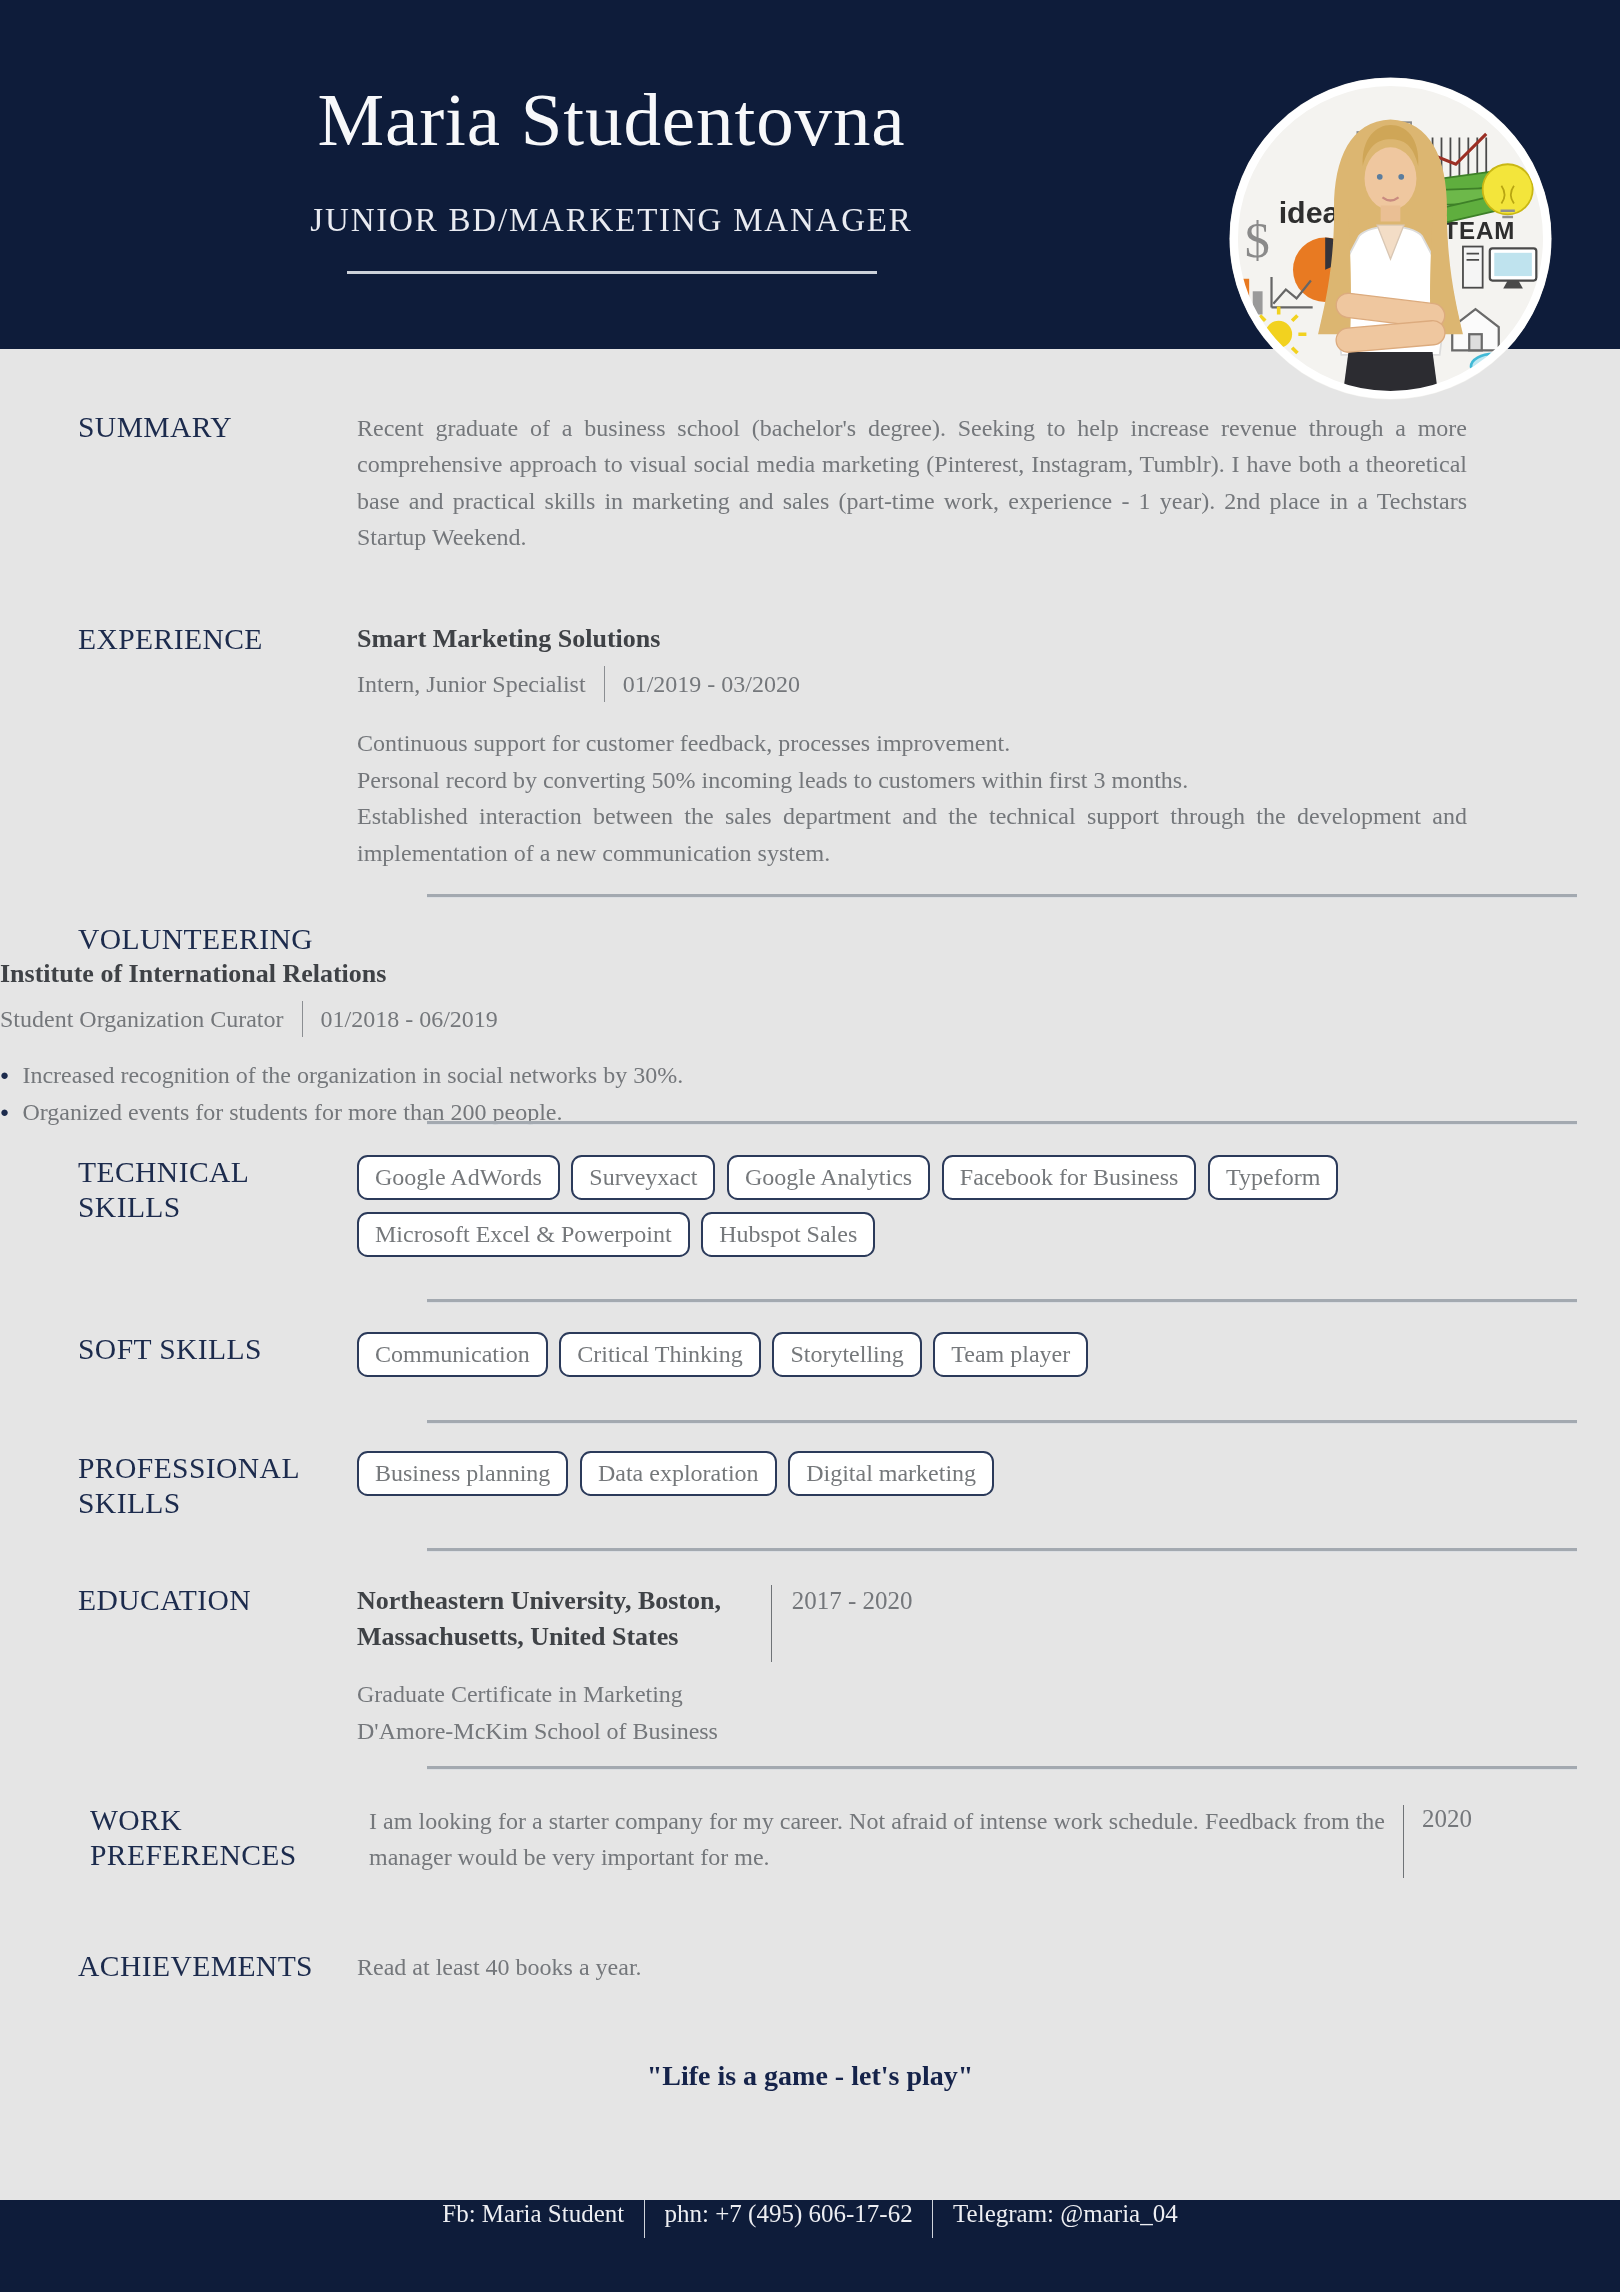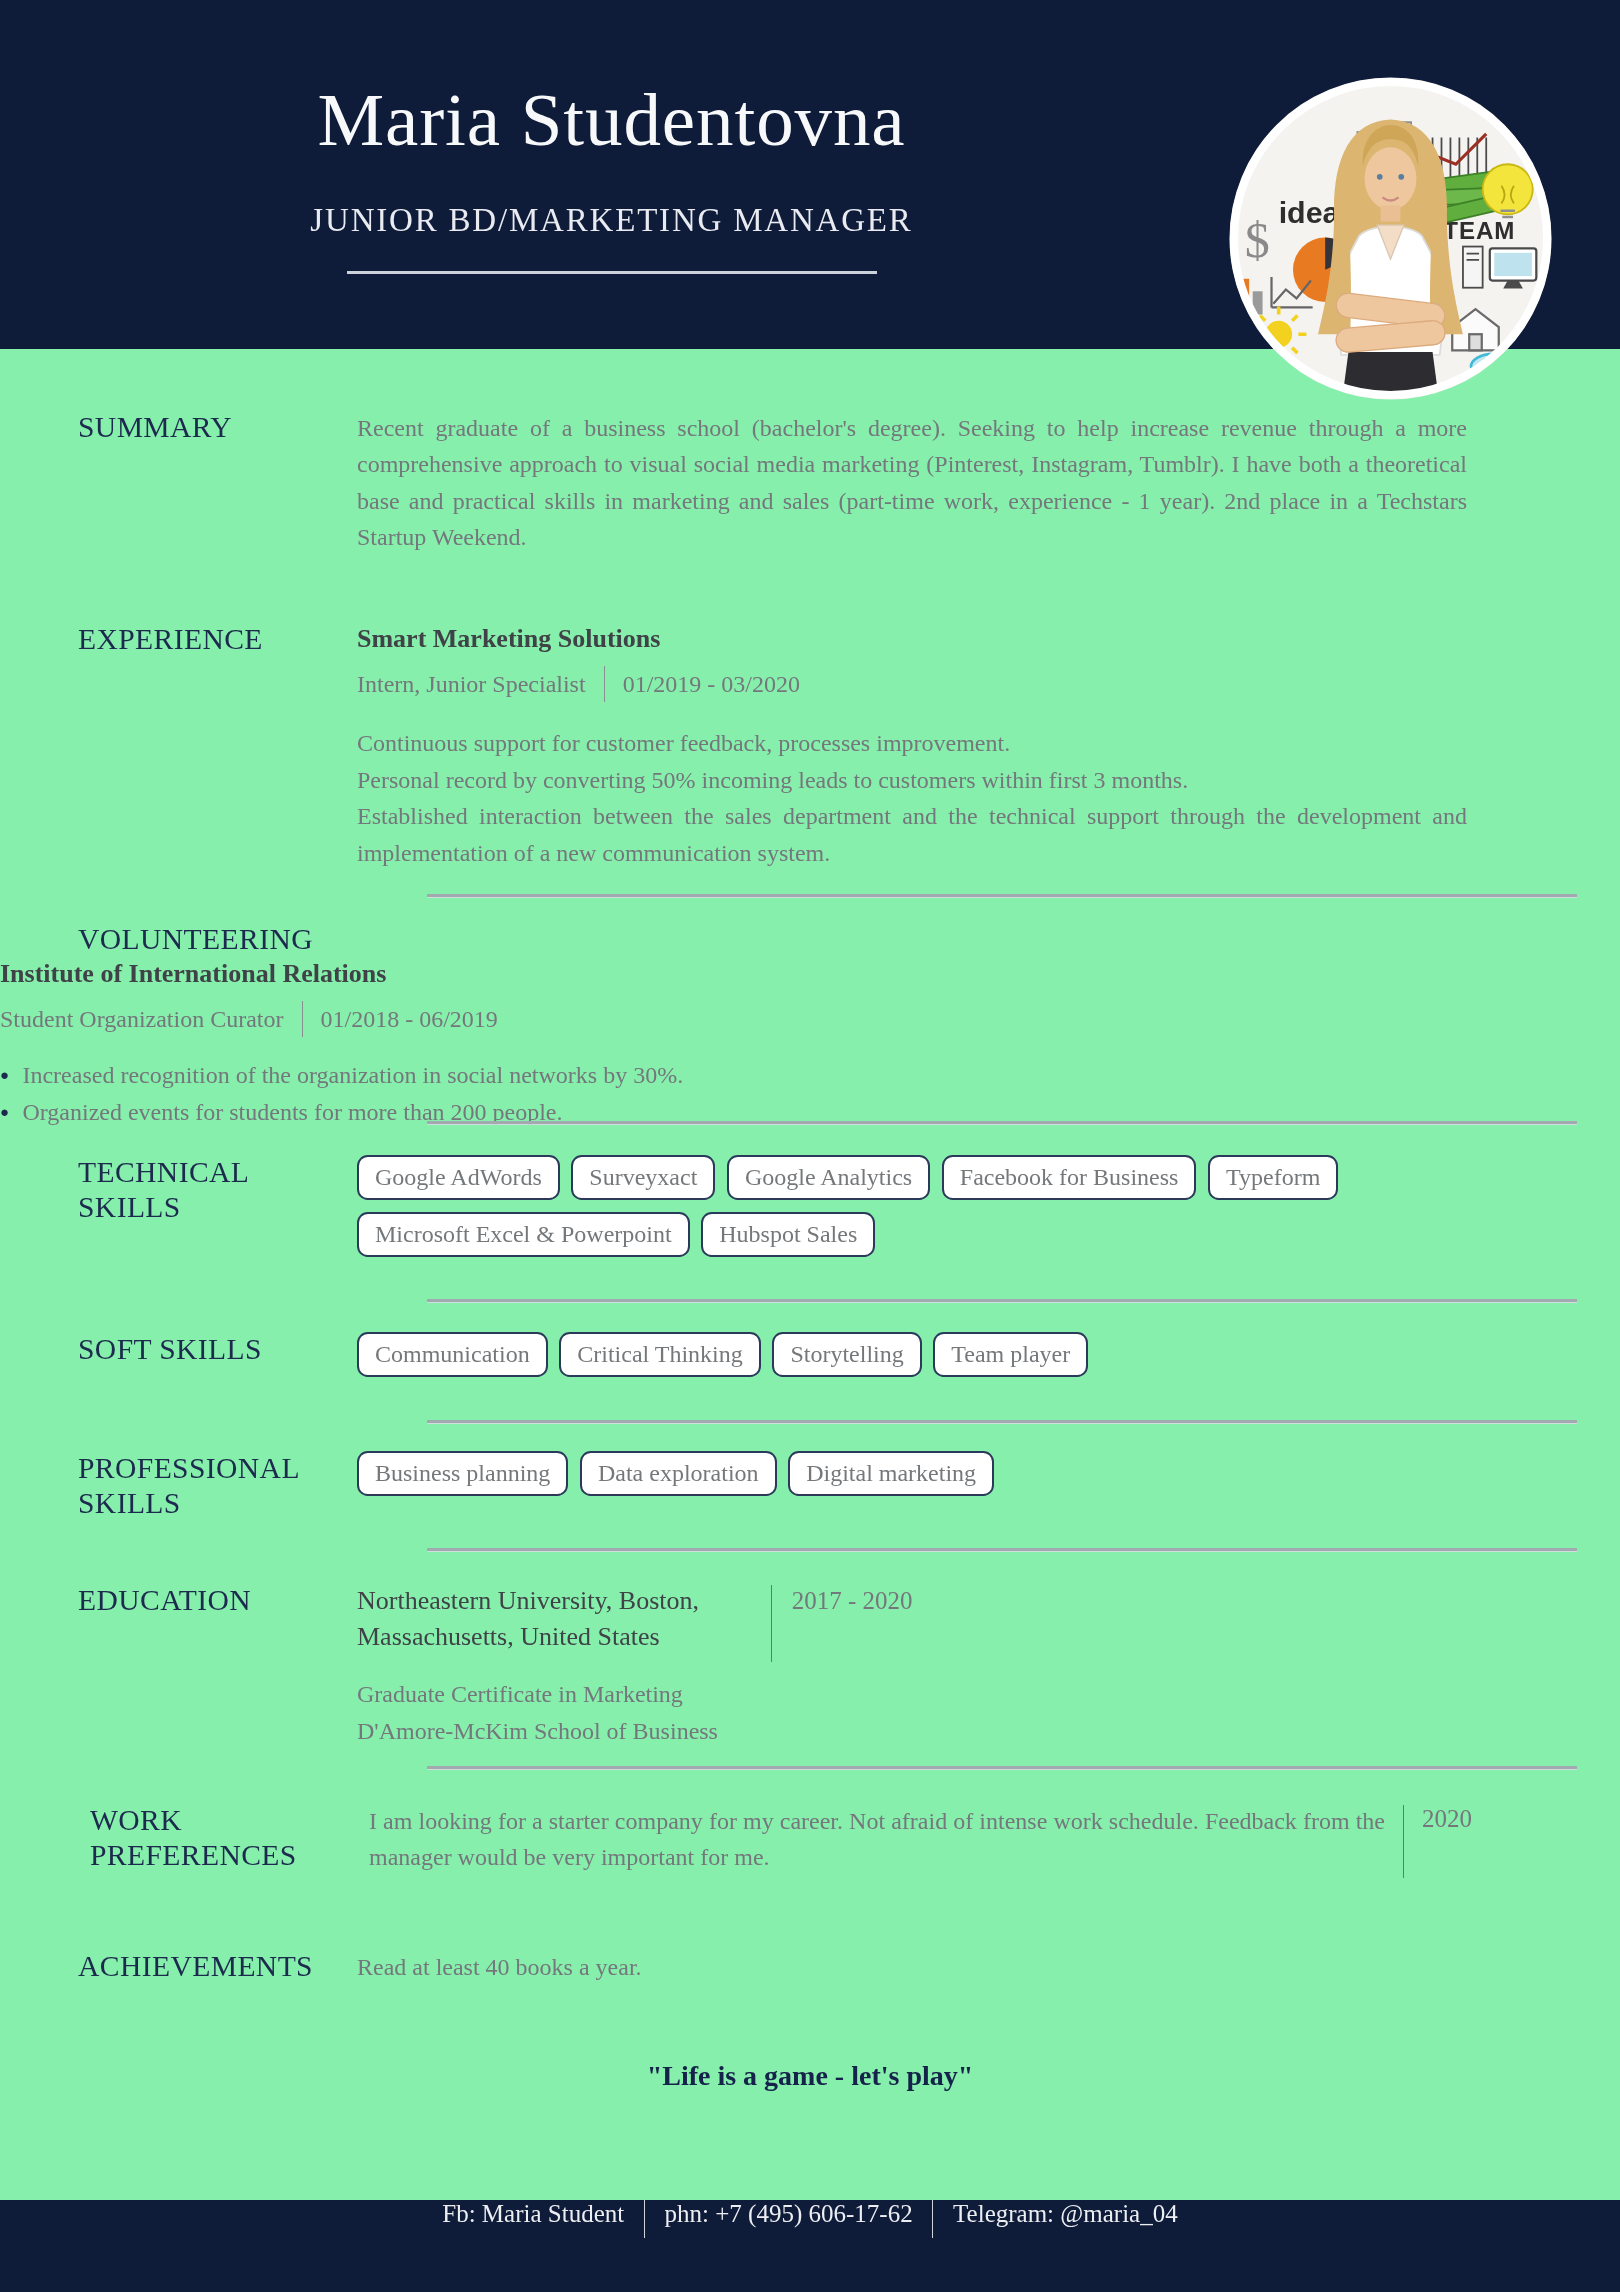--- a/index.html
+++ b/index.html
@@ -1,17 +1,17 @@
 <!DOCTYPE html>
 <html style="font-size:14.3px"><head>
 <meta charset="utf-8">
 <style>
   html,body{margin:0;padding:0;background:#ffffff;}
   .page{
-    position:relative; width:1620px; height:2293px; background:#86efac;
+    position:relative; width:1620px; height:2293px; background:#e5e5e5;
     font-family:"Liberation Serif","DejaVu Serif",serif; overflow:hidden;
   }
 
   
   .hero{position:absolute;left:0;top:0;width:1620px;height:349px;background:#0e1c3a;}
   .hero-text{position:absolute;left:0;top:0;width:1223px;text-align:center;}
   .person-name{
     margin:82px 0 0 0;font-size:75px;font-weight:400;color:#f7f8fa;line-height:1;
     letter-spacing:0.9px;
   }
@@ -46,21 +46,21 @@
   .bullet-dot{font-size:15px;color:#1c2b4d;line-height:37px;margin-right:13.4px;flex:none;}
   .bullet-text{font-size:24px;color:#74777b;line-height:37px;}
 
   .chips{display:flex;flex-wrap:wrap;gap:12.5px 11.6px;width:1110px;}
   .chip{
     border:2.7px solid #2b3a5a;border-radius:10.7px;background:#ffffff;
     padding:7.2px 16px;font-size:24px;color:#75787b;line-height:1.1;white-space:nowrap;
   }
 
   .edu-top{display:flex;}
-  .edu-school{width:405px;font-size:26px;font-weight:400;color:#3f4246;line-height:1.4;flex:none;}
+  .edu-school{width:405px;font-size:26px;font-weight:700;color:#3f4246;line-height:1.4;flex:none;}
   .vsep-tall{width:0;height:77px;border-left:1.8px solid #6f7377;margin:1.8px 19.7px 0 9px;flex:none;}
   .edu-dates{font-size:25px;color:#74777b;padding-top:3.6px;}
   .edu-lines{margin-top:14.3px;font-size:24px;color:#74777b;line-height:1.55;}
 
   .work-row{display:flex;}
   .work-text{width:1016px;flex:none;}
   .vsep-work{width:0;height:73px;border-left:1.8px solid #6f7377;margin:1.8px 18px 0 18px;flex:none;}
   .work-year{font-size:25px;color:#74777b;padding-top:1.8px;}
 
   .divider{position:absolute;left:427px;width:1150px;height:2.7px;background:#a3a9b0;box-shadow:0 0.9px 0 #dadde1;}

